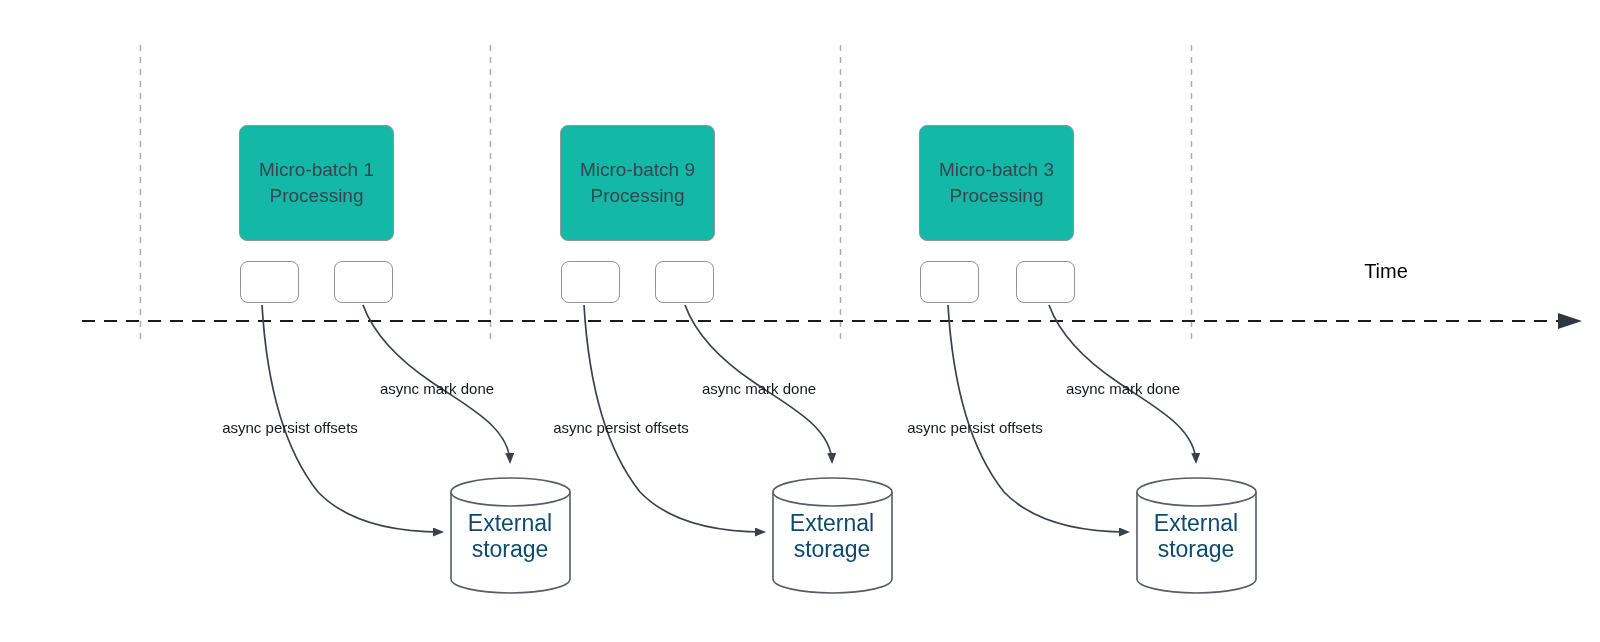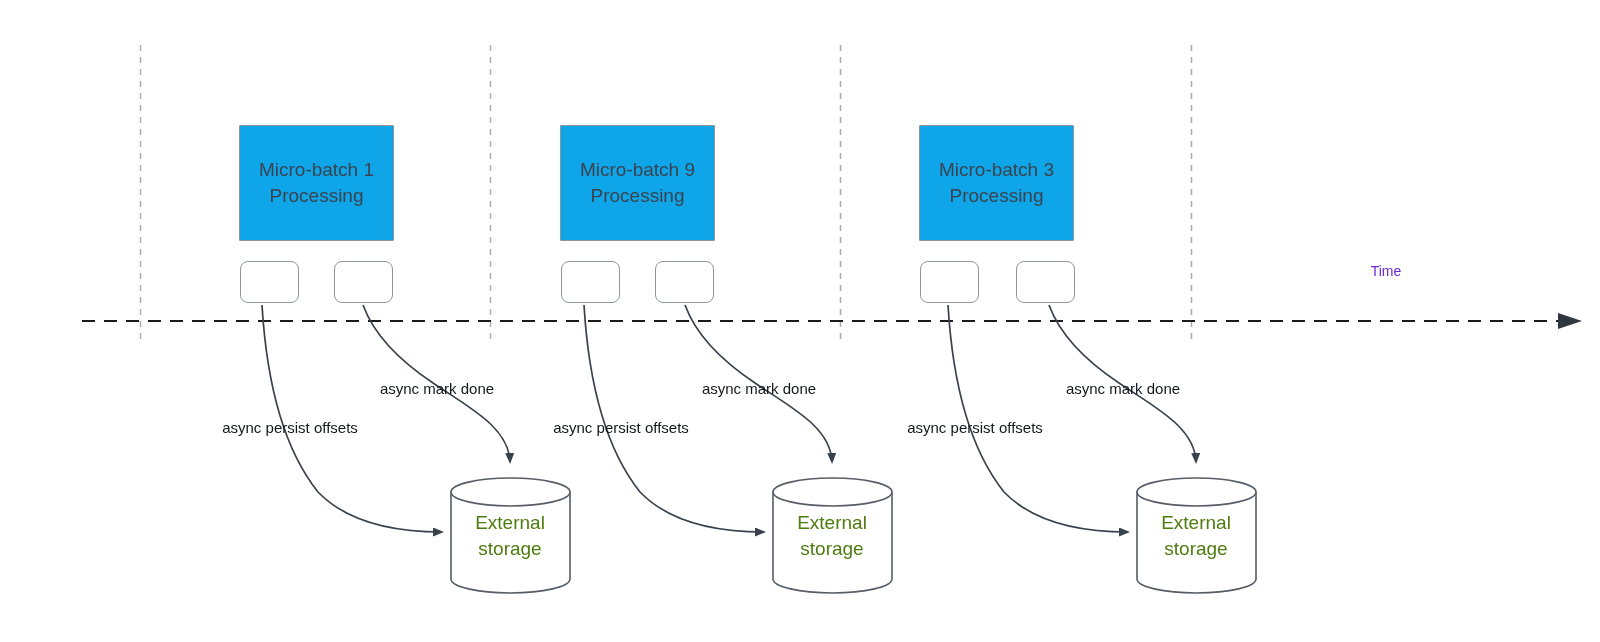--- a/index.html
+++ b/index.html
@@ -18,23 +18,23 @@
   #layer-svg {
     position: absolute;
     left: 0; top: 0;
     width: 1600px; height: 642px;
   }
   .big-box {
     position: absolute;
     top: 125px;
     width: 153px;
     height: 114px;
-    background: #0ea5e9;
+    background: #14b8a6;
     border: 1.5px solid #8f959b;
-    border-radius: 1px;
+    border-radius: 8px;
     display: flex;
     flex-direction: column;
     align-items: center;
     justify-content: center;
     text-align: center;
     font-size: 19px;
     line-height: 26px;
     color: #3b4350;
   }
   .small-box {
@@ -52,29 +52,29 @@
     font-size: 15px;
     font-weight: normal;
     color: #14181d;
     white-space: nowrap;
     background: transparent;
   }
   .storage-label {
     position: absolute;
     transform: translate(-50%, -50%);
     text-align: center;
-    font-size: 19px;
+    font-size: 23px;
     line-height: 26px;
-    color: #4d7c0f;
+    color: #0c4a6e;
   }
   .time-label {
     position: absolute;
     transform: translate(-50%, -50%);
-    font-size: 14px;
-    color: #6d28d9;
+    font-size: 20px;
+    color: #000000;
     white-space: nowrap;
   }
 </style>
 </head>
 <body>
 
 <div id="canvas">
 
   <svg id="layer-svg" viewBox="0 0 1600 642" xmlns="http://www.w3.org/2000/svg">
     <defs>

